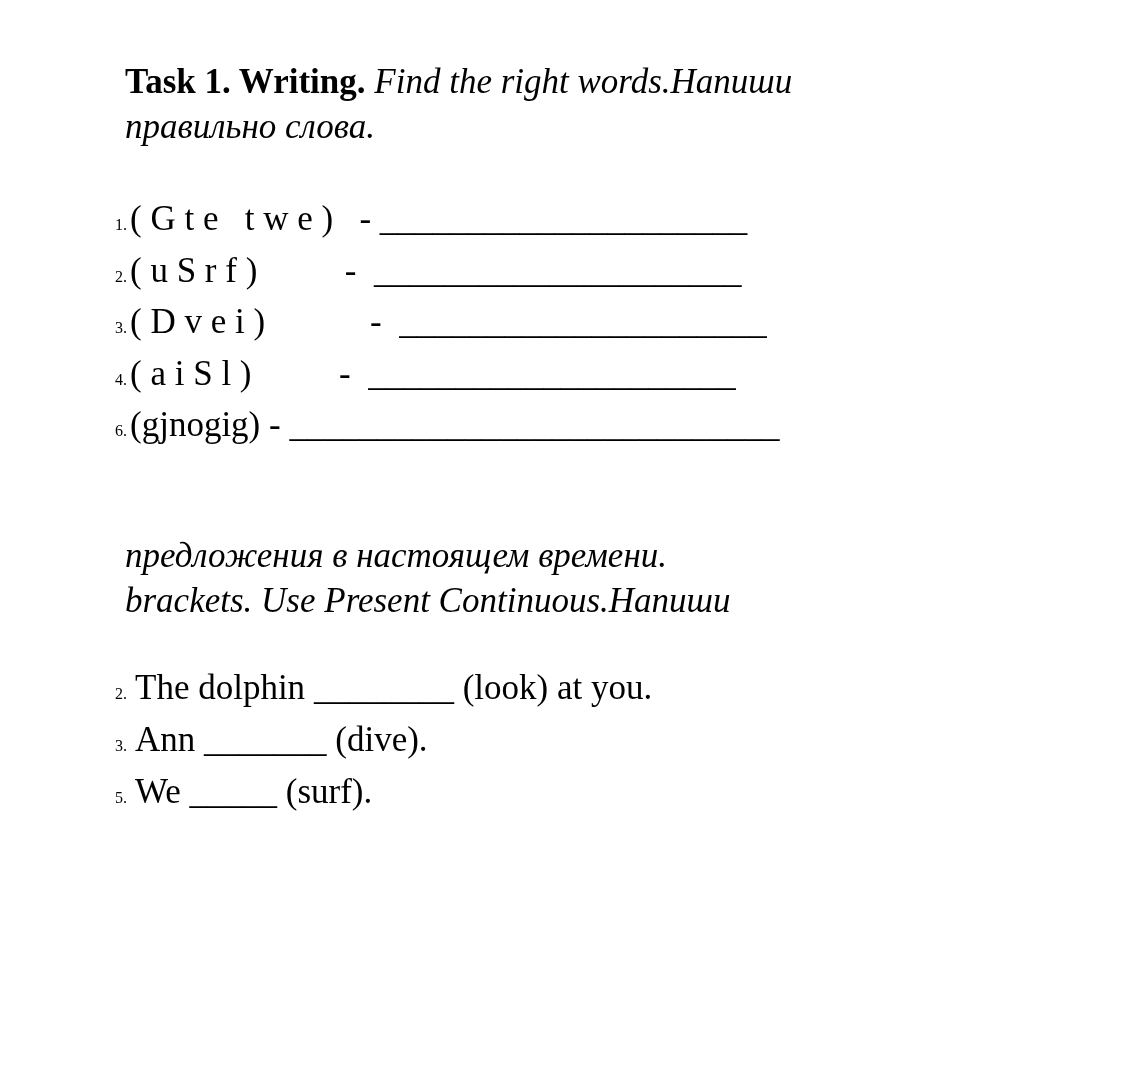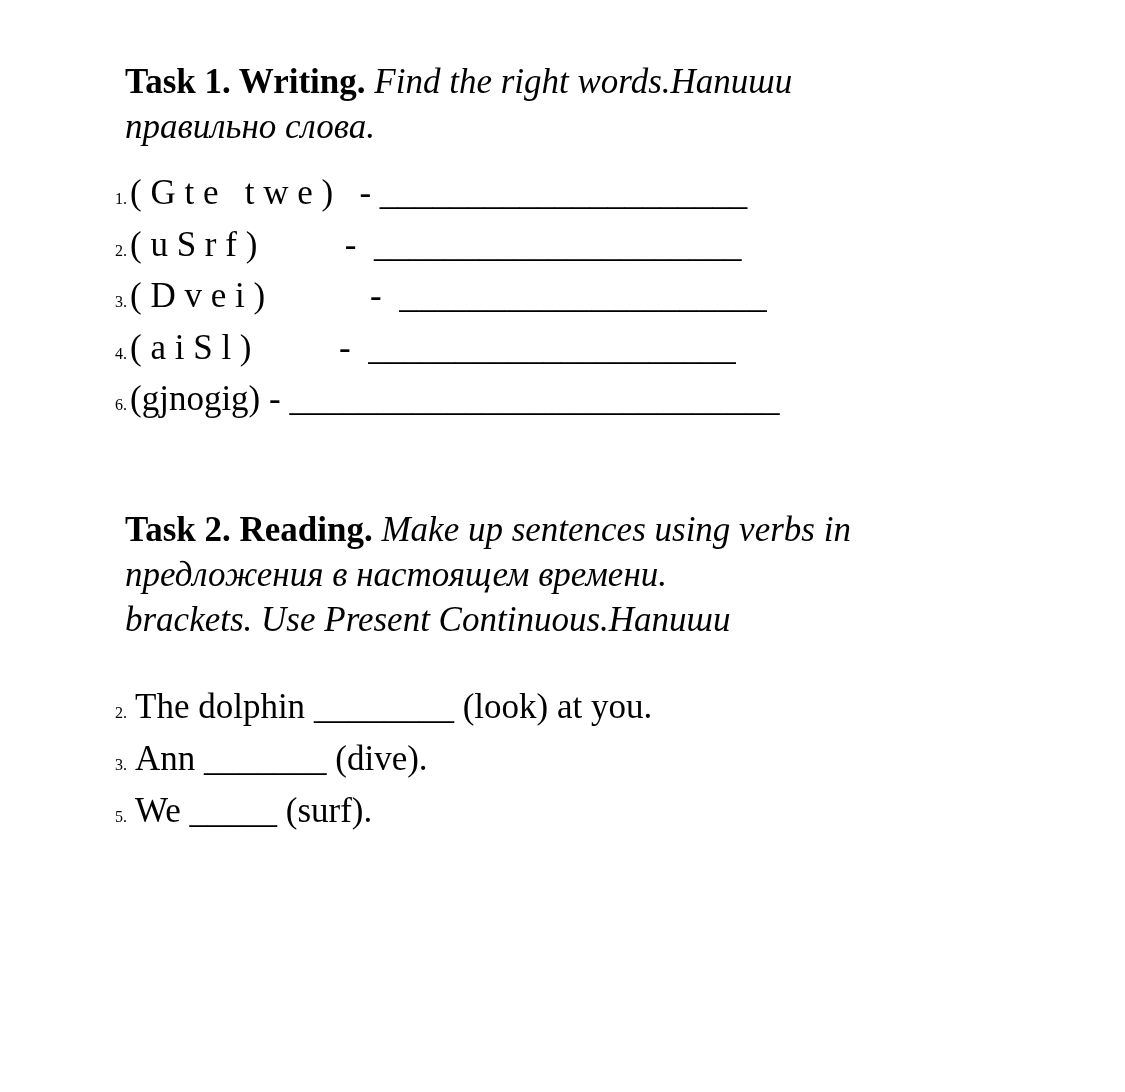--- a/index.html
+++ b/index.html
@@ -29,21 +29,21 @@
   .hline {
     white-space: pre;
   }
   .hbold {
     font-weight: bold;
     font-style: normal;
   }
   .hitalic {
     font-style: italic;
   }
-  .task1 .task-heading { margin-bottom: 21px; }
+  .task1 .task-heading { margin-bottom: 47px; }
   .task2 { margin-top: 79px; }
   .task2 .task-heading { margin-bottom: 42px; }
   .item {
     font-size: 35px;
     line-height: 45.5px;
     white-space: pre;
   }
   .task2 .item { line-height: 46px; }
   .num {
     font-size: 16px;
@@ -69,21 +69,20 @@
       <div class="item"><span class="num">1.</span><span>( G t e   t w e )   - </span><span class="blank">_____________________</span></div>
       <div class="item"><span class="num">2.</span><span>( u S r f )          -  </span><span class="blank">_____________________</span></div>
       <div class="item"><span class="num">3.</span><span>( D v e i )            -  </span><span class="blank">_____________________</span></div>
       <div class="item"><span class="num">4.</span><span>( a i S l )          -  </span><span class="blank">_____________________</span></div>
       <div class="item"><span class="num">6.</span><span>(gjnogig) - </span><span class="blank">____________________________</span></div>
     </div>
   </section>
 
   <section class="task2">
     <div class="task-heading">
-      <div class="hline"><span class="hbold">Task 2. Reading. </span><span class="hitalic">Make up sentences using verbs in</span></div>
       <div class="hline"><span class="hitalic">предложения в настоящем времени.</span></div>
       <div class="hline"><span class="hitalic">brackets. Use Present Continuous.Напиши</span></div>
     </div>
 
     <div class="list">
       <div class="item"><span class="num">2.</span><span>The dolphin </span><span class="blank">________</span><span> (look) at you.</span></div>
       <div class="item"><span class="num">3.</span><span>Ann </span><span class="blank">_______</span><span> (dive).</span></div>
       <div class="item"><span class="num">5.</span><span>We </span><span class="blank">_____</span><span> (surf).</span></div>
     </div>
   </section>

